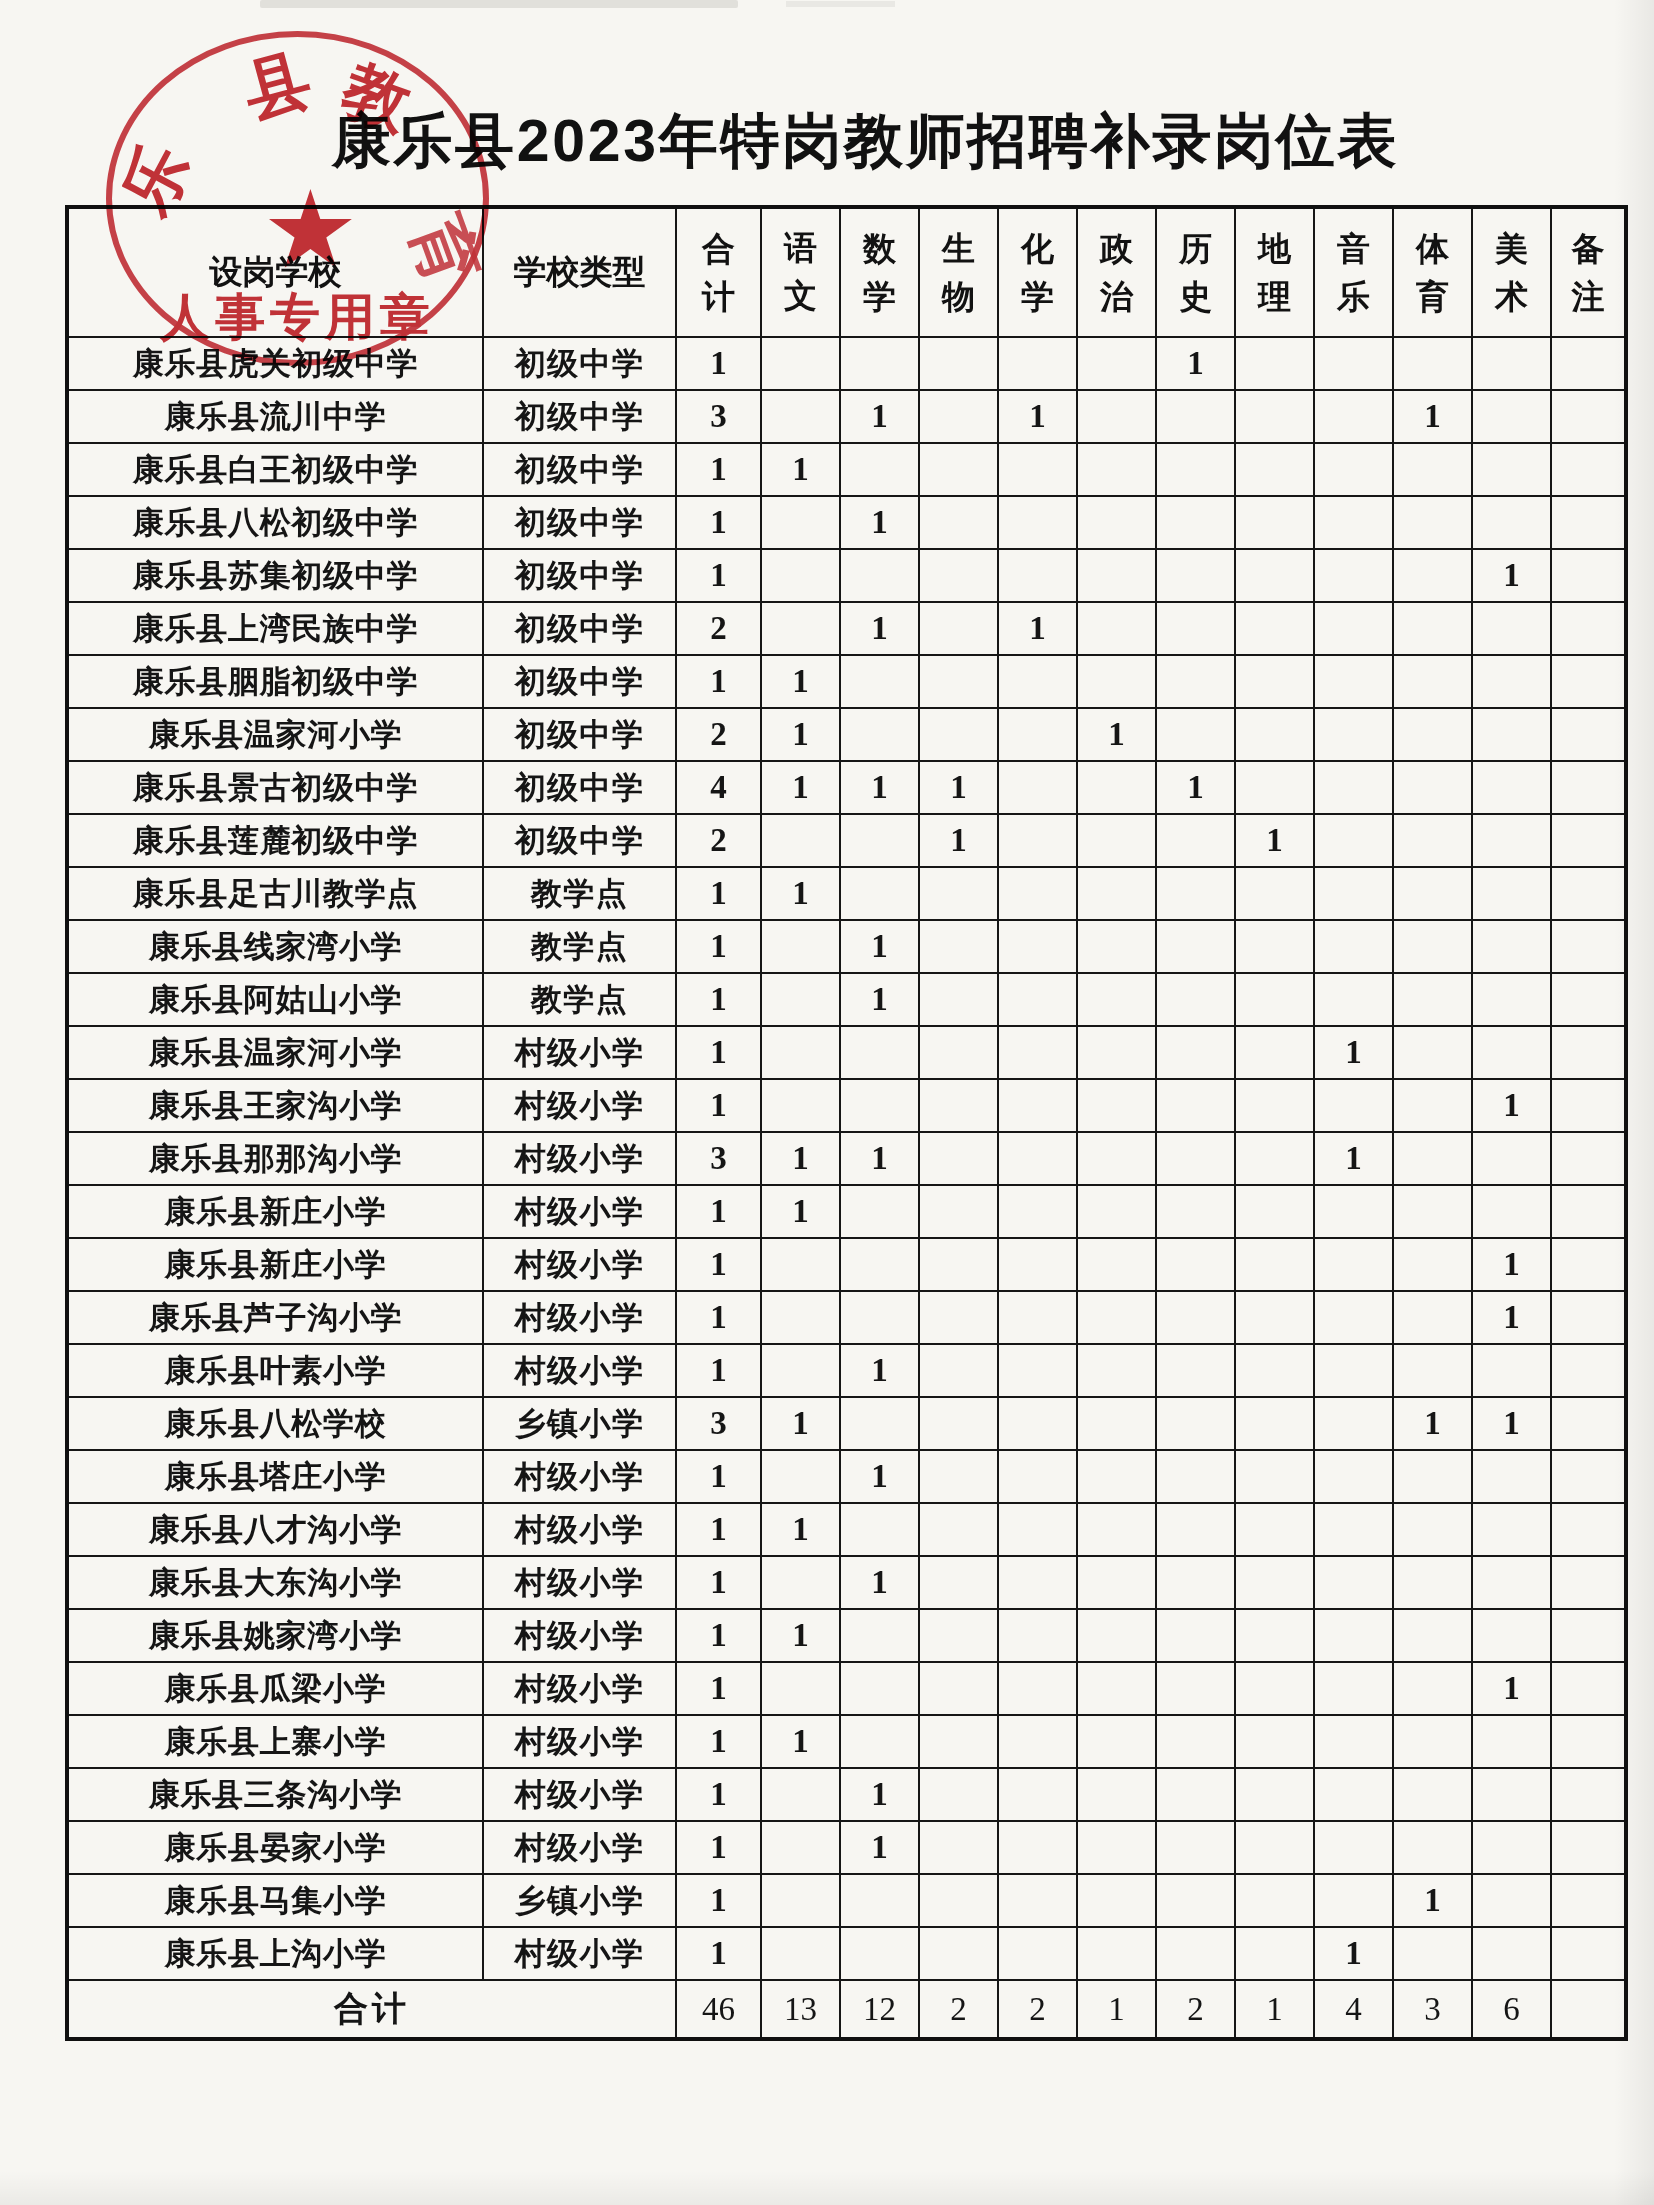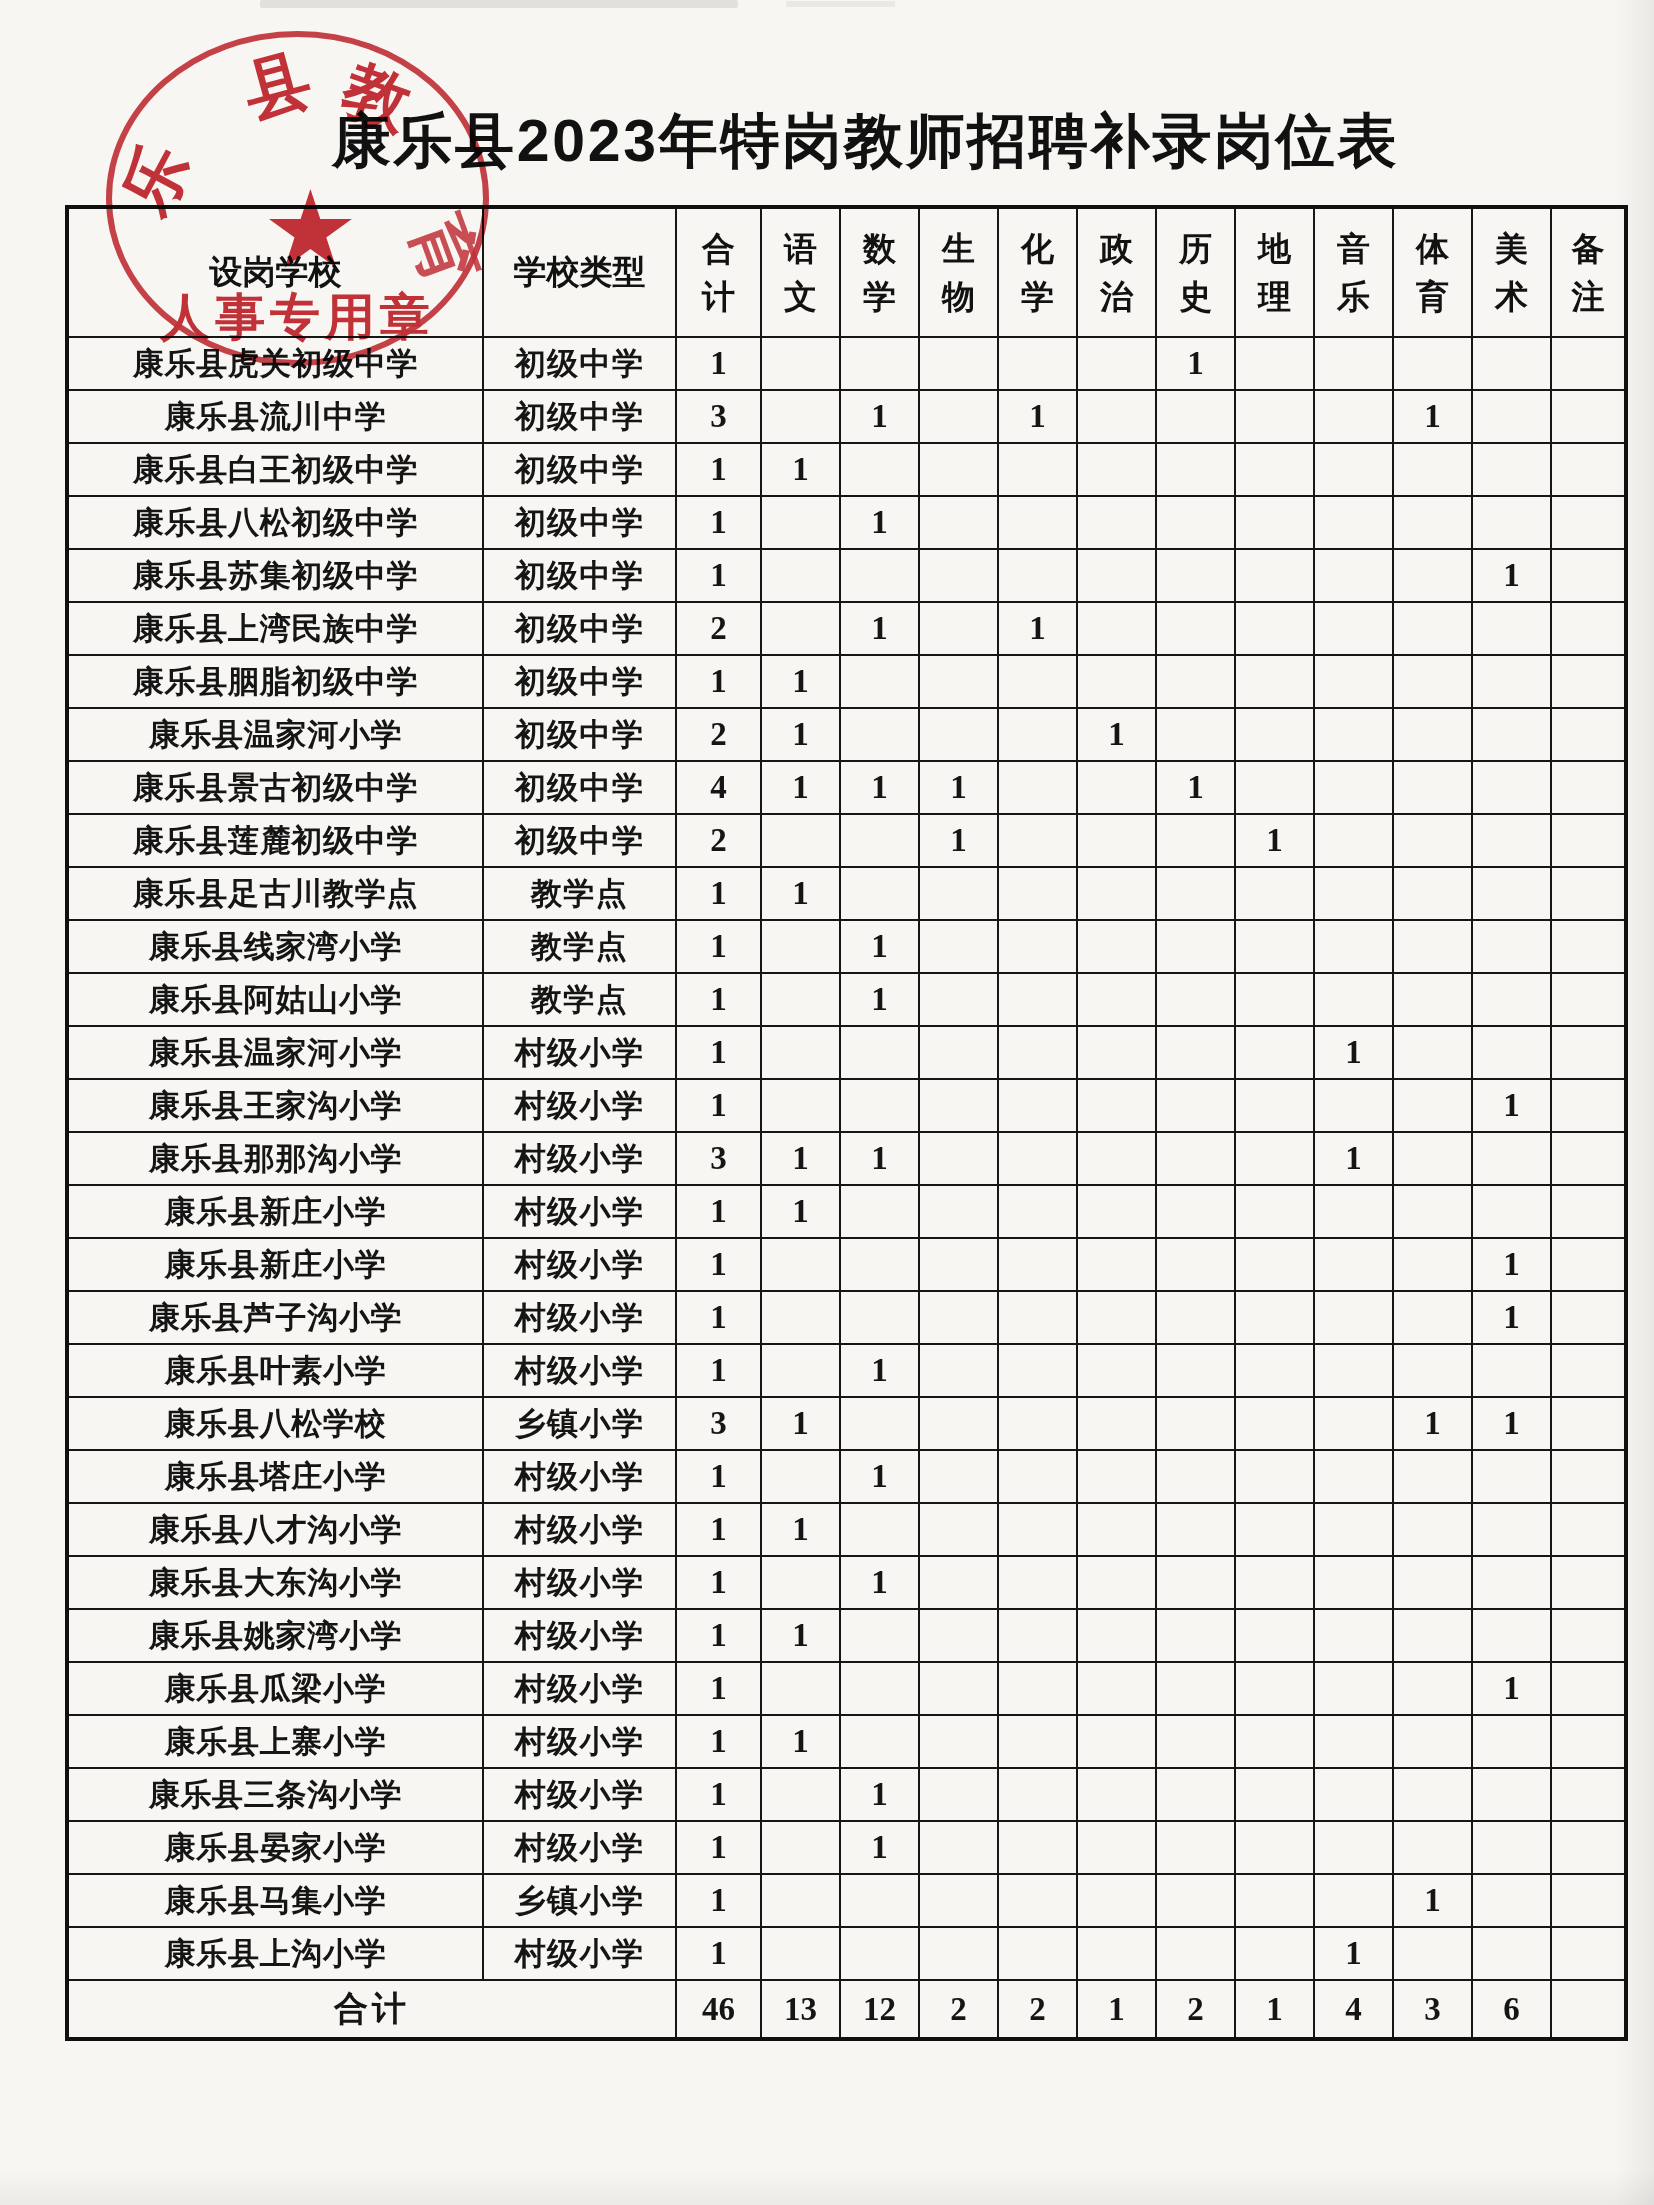--- a/index.html
+++ b/index.html
@@ -39,21 +39,21 @@
   tbody tr{height:53px;}
   tfoot tr{height:59px;}
   tfoot td{border-top:4.1px solid #101010;}
 
   th{font-size:33px;font-weight:800;color:#121212;}
   td.school{font-size:31px;font-weight:700;letter-spacing:0.7px;}
   td.stype{font-size:31px;font-weight:700;letter-spacing:1.4px;}
   td.num{font-family:"Liberation Serif","DejaVu Serif",serif;
     font-size:33px;font-weight:600;}
   tfoot .label{font-size:34px;font-weight:800;letter-spacing:4.1px;}
-  tfoot td.num{font-weight:700;}
+  tfoot td.num{font-weight:400;}
 
   .vstack{display:inline-block;width:1.05em;word-break:break-all;
     line-height:1.45;white-space:normal;}
 
   
   .seal{
     position:absolute;left:106px;top:31px;width:383px;height:335px;
     color:#c2232b;mix-blend-mode:multiply;opacity:.93;z-index:5;
     pointer-events:none;
   }
@@ -85,21 +85,21 @@
   <span class="seal-star">★</span>
   <div class="seal-caption">人事专用章</div>
 </div>
 
 <table class="jobs">
   <thead>
     <tr id="head-row">
         <th style="width: 413px;">设岗学校</th>
         <th style="width: 191px; text-align: center;">学校类型</th>
         <th style="width: 83px;"><span class="vstack">合计</span></th>
-        <th style="width: 77px;"><span class="vstack">语文</span></th>
+        <th style="width: 77px; font-family: Liberation Serif, serif;"><span class="vstack">语文</span></th>
         <th style="width: 77px;"><span class="vstack">数学</span></th>
         <th style="width: 77px;"><span class="vstack">生物</span></th>
         <th style="width: 77px;"><span class="vstack">化学</span></th>
         <th style="width: 77px;"><span class="vstack">政治</span></th>
         <th style="width: 77px;"><span class="vstack">历史</span></th>
         <th style="width: 77px;"><span class="vstack">地理</span></th>
         <th style="width: 77px;"><span class="vstack">音乐</span></th>
         <th style="width: 77px;"><span class="vstack">体育</span></th>
         <th style="width: 77px;"><span class="vstack">美术</span></th>
         <th style="width: 72px;"><span class="vstack">备注</span></th>

